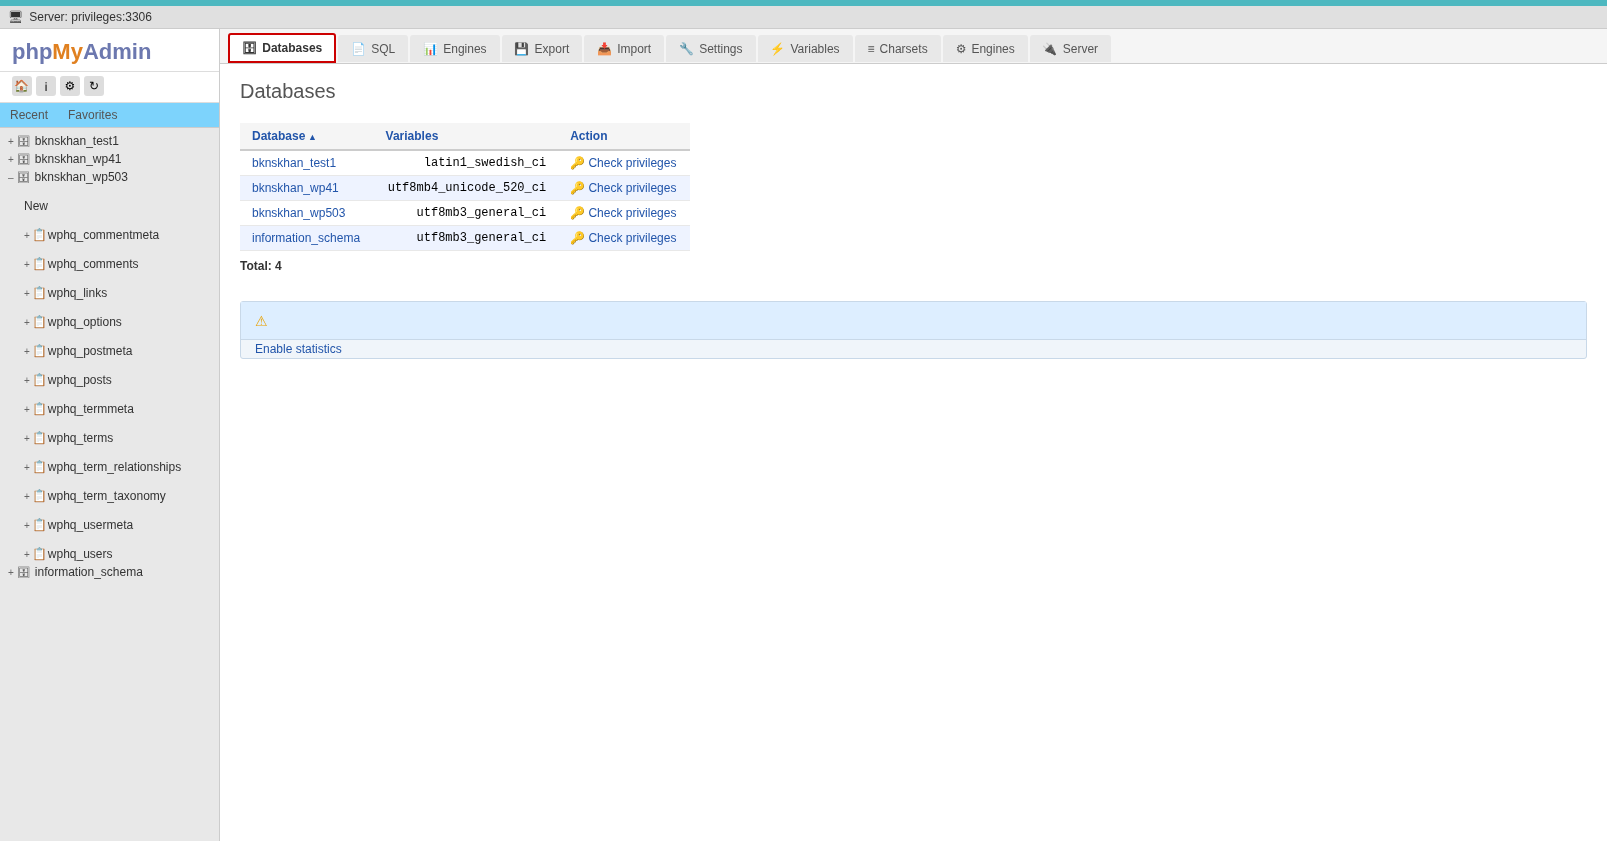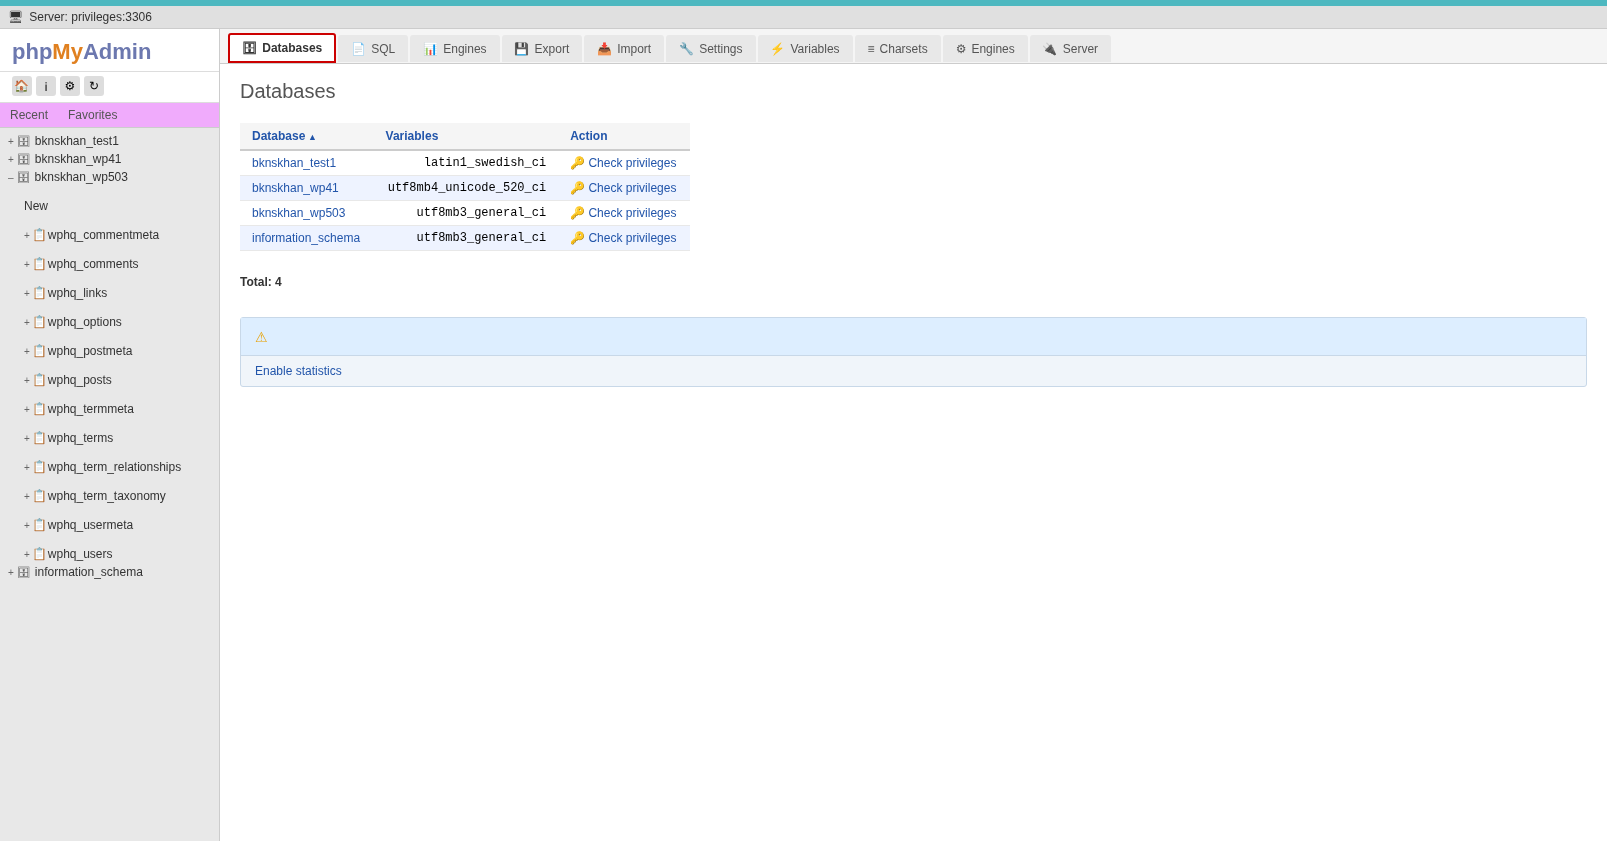--- a/index.html
+++ b/index.html
@@ -66,21 +66,21 @@
       width: 20px; height: 20px;
       border-radius: 3px;
       display: flex; align-items: center; justify-content: center;
       font-size: 12px;
       cursor: pointer;
       background: #ddd;
     }
 
     .sidebar-tabs {
       display: flex;
-      background: #f0abfc;
+      background: #7dd3fc;
       border-bottom: 1px solid #ccc;
     }
 
     .sidebar-tab {
       padding: 5px 10px;
       font-size: 12px;
       cursor: pointer;
       color: #555;
     }
 
@@ -221,21 +221,20 @@
       text-align: right;
       font-family: Liberation Mono, monospace;
       font-size: 12px;
     }
 
     .total-row {
       padding: 8px 0;
       font-size: 12px;
       font-weight: bold;
       color: #333;
-      margin-top: 16px;
     }
 
     
     .stats-box {
       margin-top: 20px;
       border: 1px solid #c8d8e8;
       border-radius: 3px;
       background: #f0f5fa;
     }
 
@@ -252,21 +251,21 @@
 
     .warning-icon {
       color: #e8a000;
       font-size: 14px;
       flex-shrink: 0;
       margin-top: 1px;
     }
 
     .enable-stats-link {
       display: block;
-      padding: 8px 14px;
+      padding: 2px 14px;
       color: #2255aa;
       text-decoration: none;
       font-size: 12px;
       cursor: pointer;
     }
     .icon-table { color: #4488bb; }
   </style>
 </head>
 <body>
 

